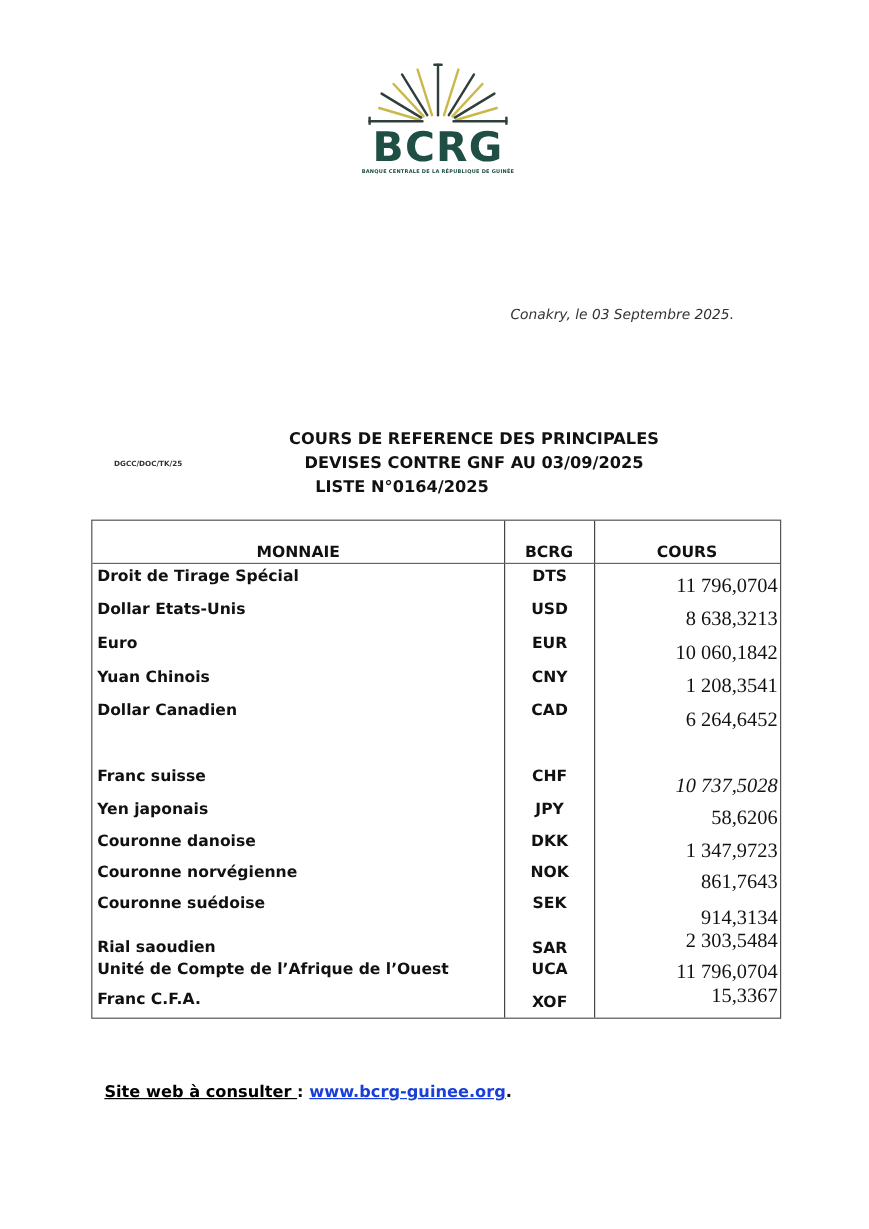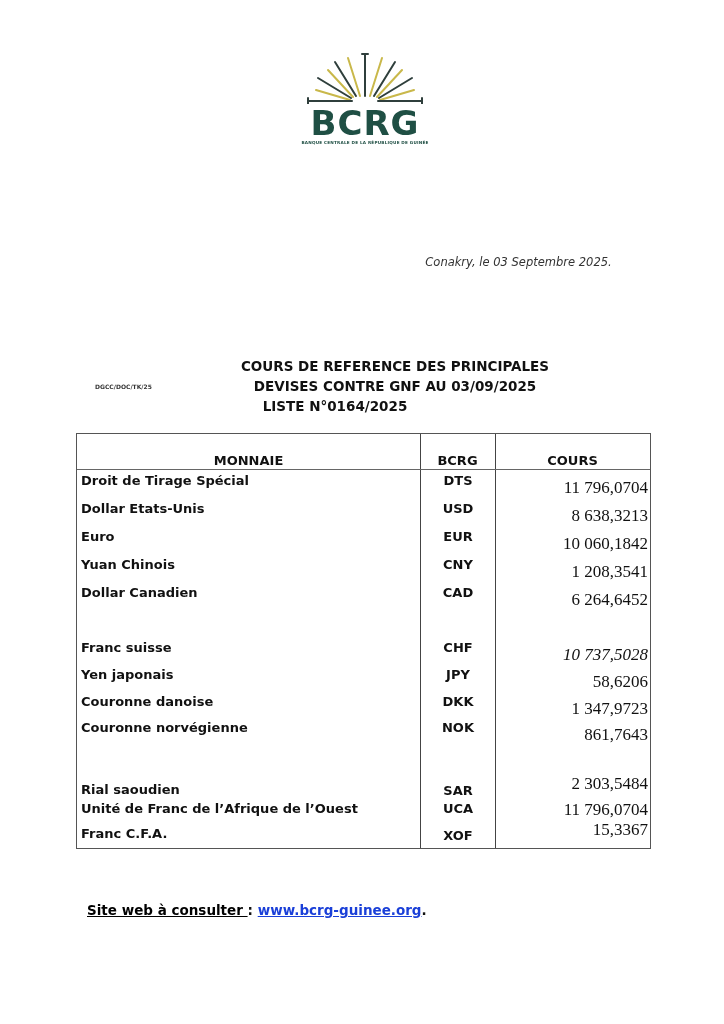--- a/index.html
+++ b/index.html
@@ -105,27 +105,32 @@
   <div class="row" style="top:260px;">
     <span class="cell-name">Couronne danoise</span>
     <span class="cell-code">DKK</span>
     <span class="cell-rate" style="top:5px;text-align:right;">1 347,9723</span>
   </div>
   <div class="row" style="top:286px;">
     <span class="cell-name">Couronne norvégienne</span>
     <span class="cell-code">NOK</span>
     <span class="cell-rate" style="top:5px;">861,7643</span>
   </div>
+  <div class="row" style="top:312px;">
+    <span class="cell-name">Couronne suédoise</span>
+    <span class="cell-code">SEK</span>
+    <span class="cell-rate" style="top:9px;">914,3134</span>
+  </div>
   <div class="row" style="top:348px;">
     <span class="cell-name">Rial saoudien</span>
     <span class="cell-code" style="top:1px;">SAR</span>
     <span class="cell-rate" style="top:-8px;">2 303,5484</span>
   </div>
   <div class="row" style="top:367px;">
-    <span class="cell-name">Unité de Franc de l’Afrique de l’Ouest</span>
+    <span class="cell-name">Unité de Compte de l’Afrique de l’Ouest</span>
     <span class="cell-code">UCA</span>
     <span class="cell-rate" style="top:-1px;">11 796,0704</span>
   </div>
   <div class="row" style="top:392px;">
     <span class="cell-name">Franc C.F.A.</span>
     <span class="cell-code" style="top:2px;">XOF</span>
     <span class="cell-rate" style="top:-6px;">15,3367</span>
   </div>
 </div>
 

